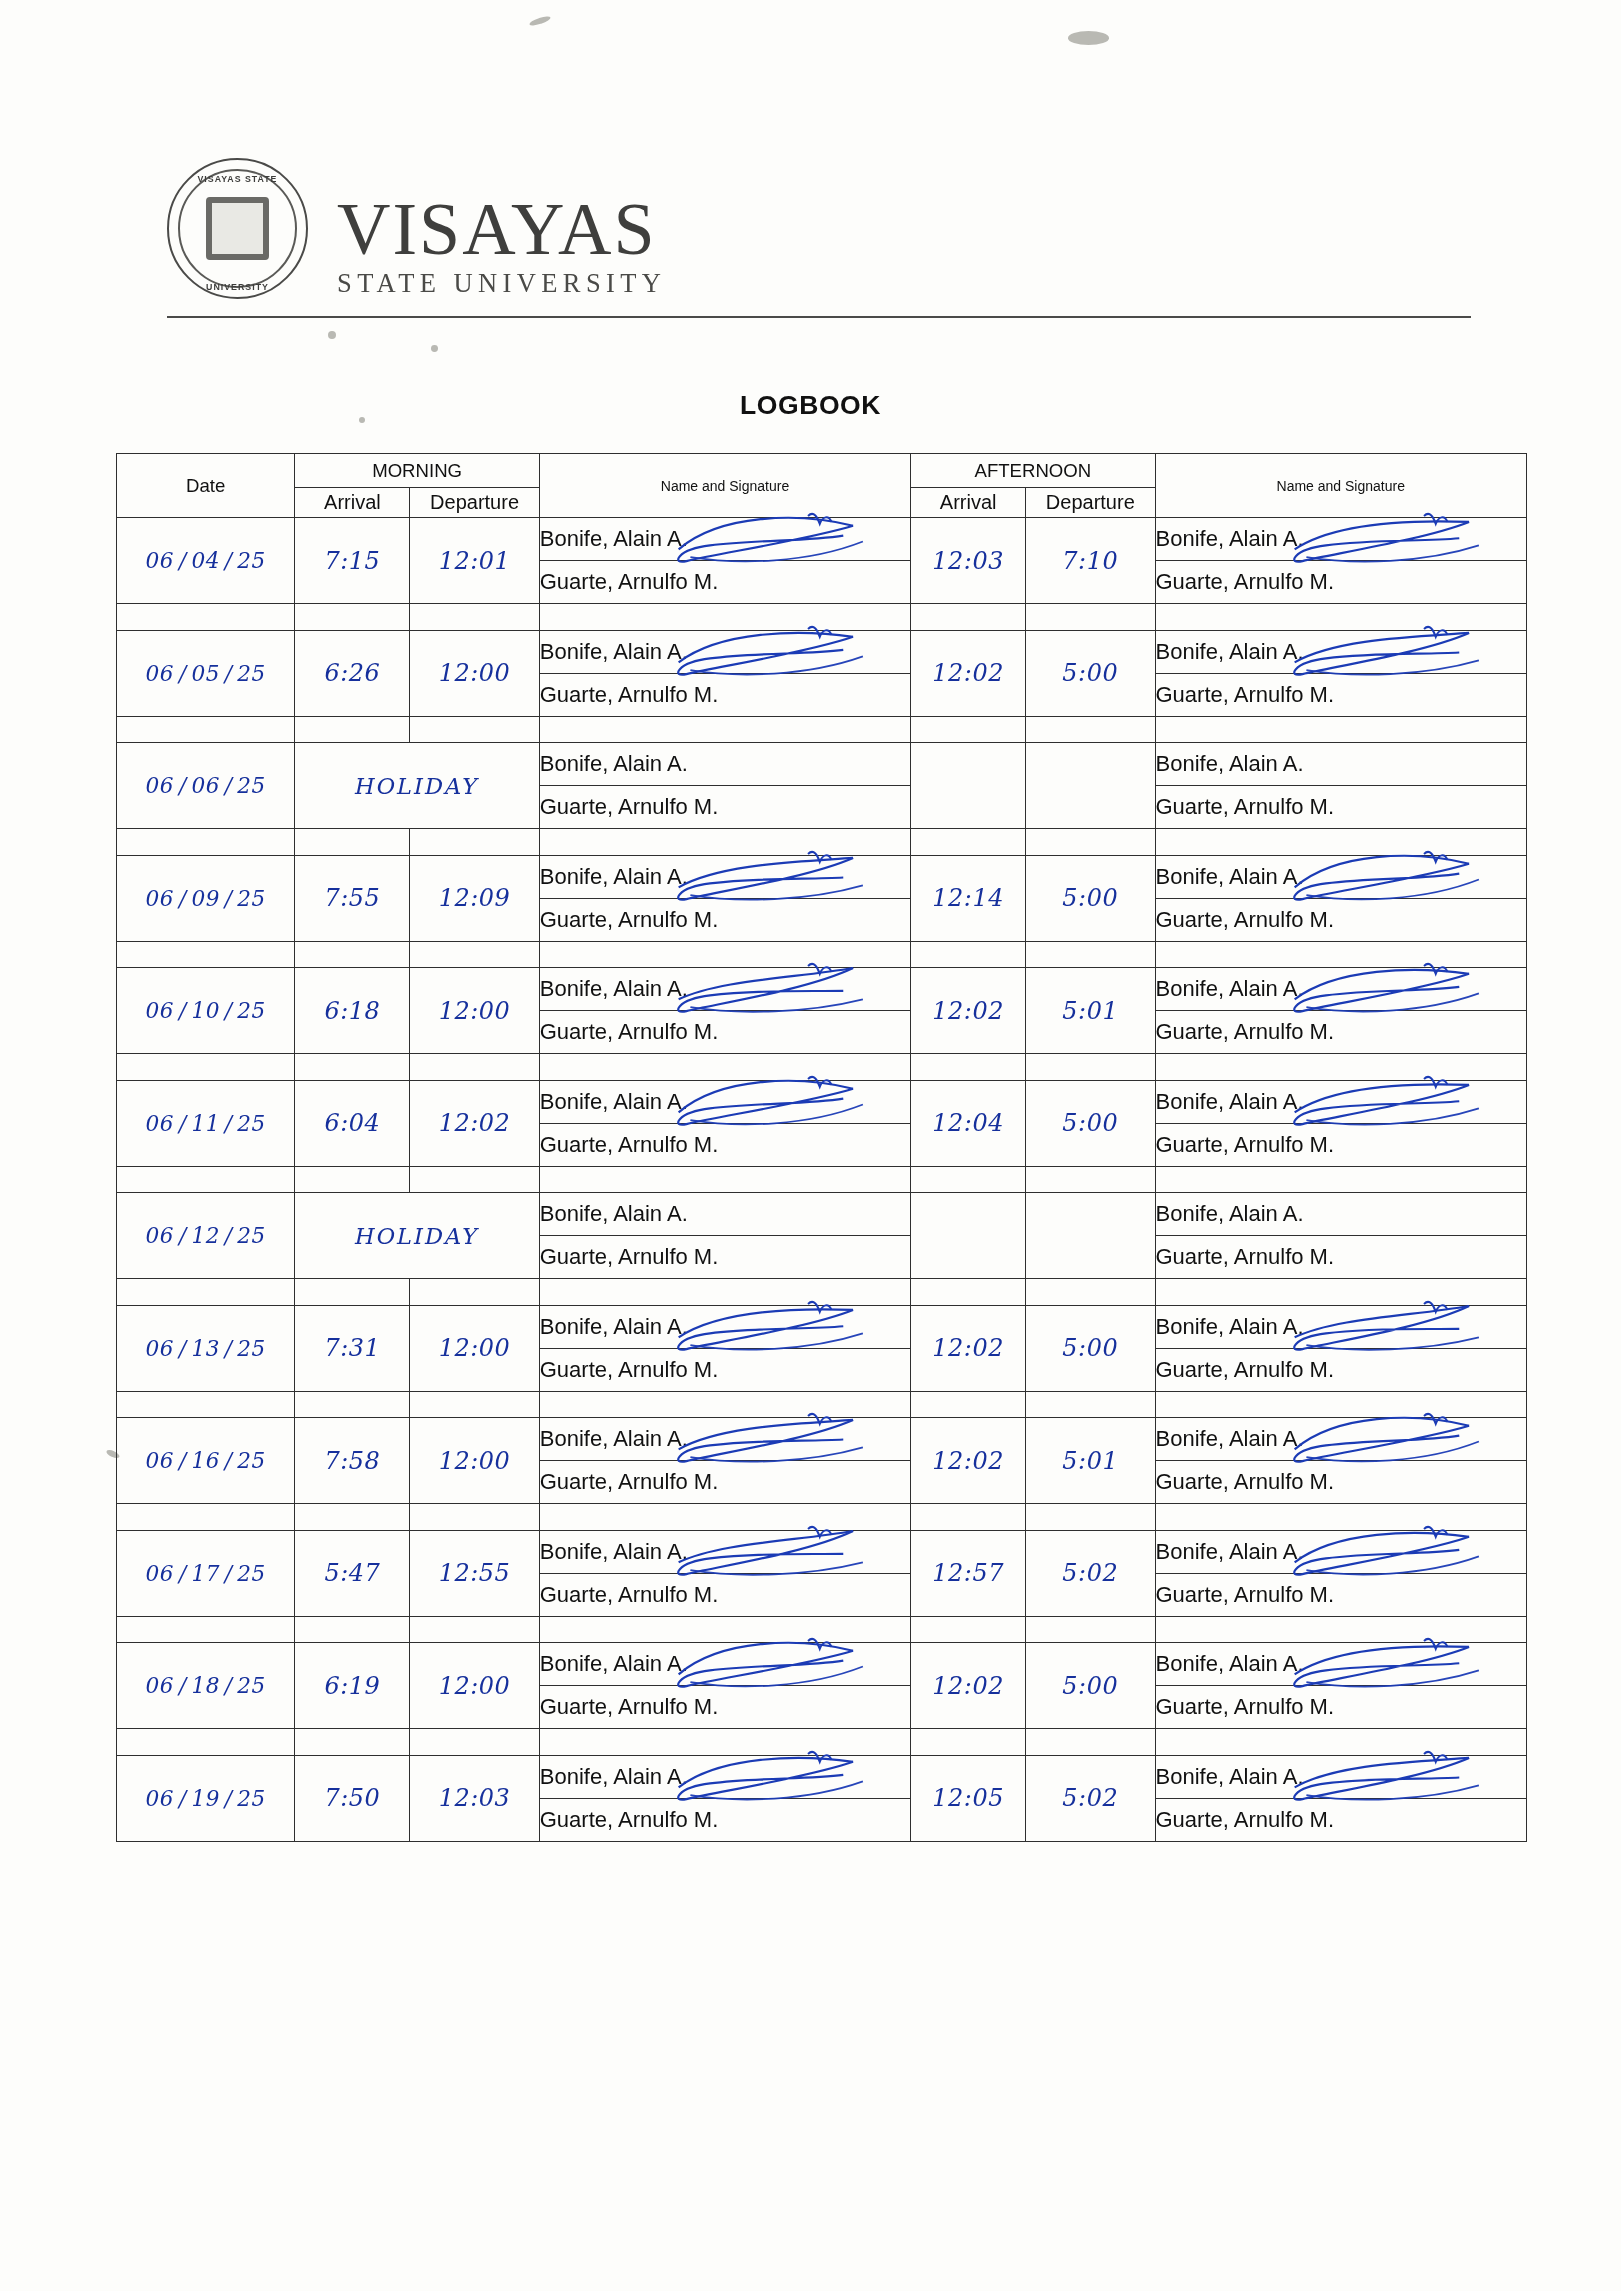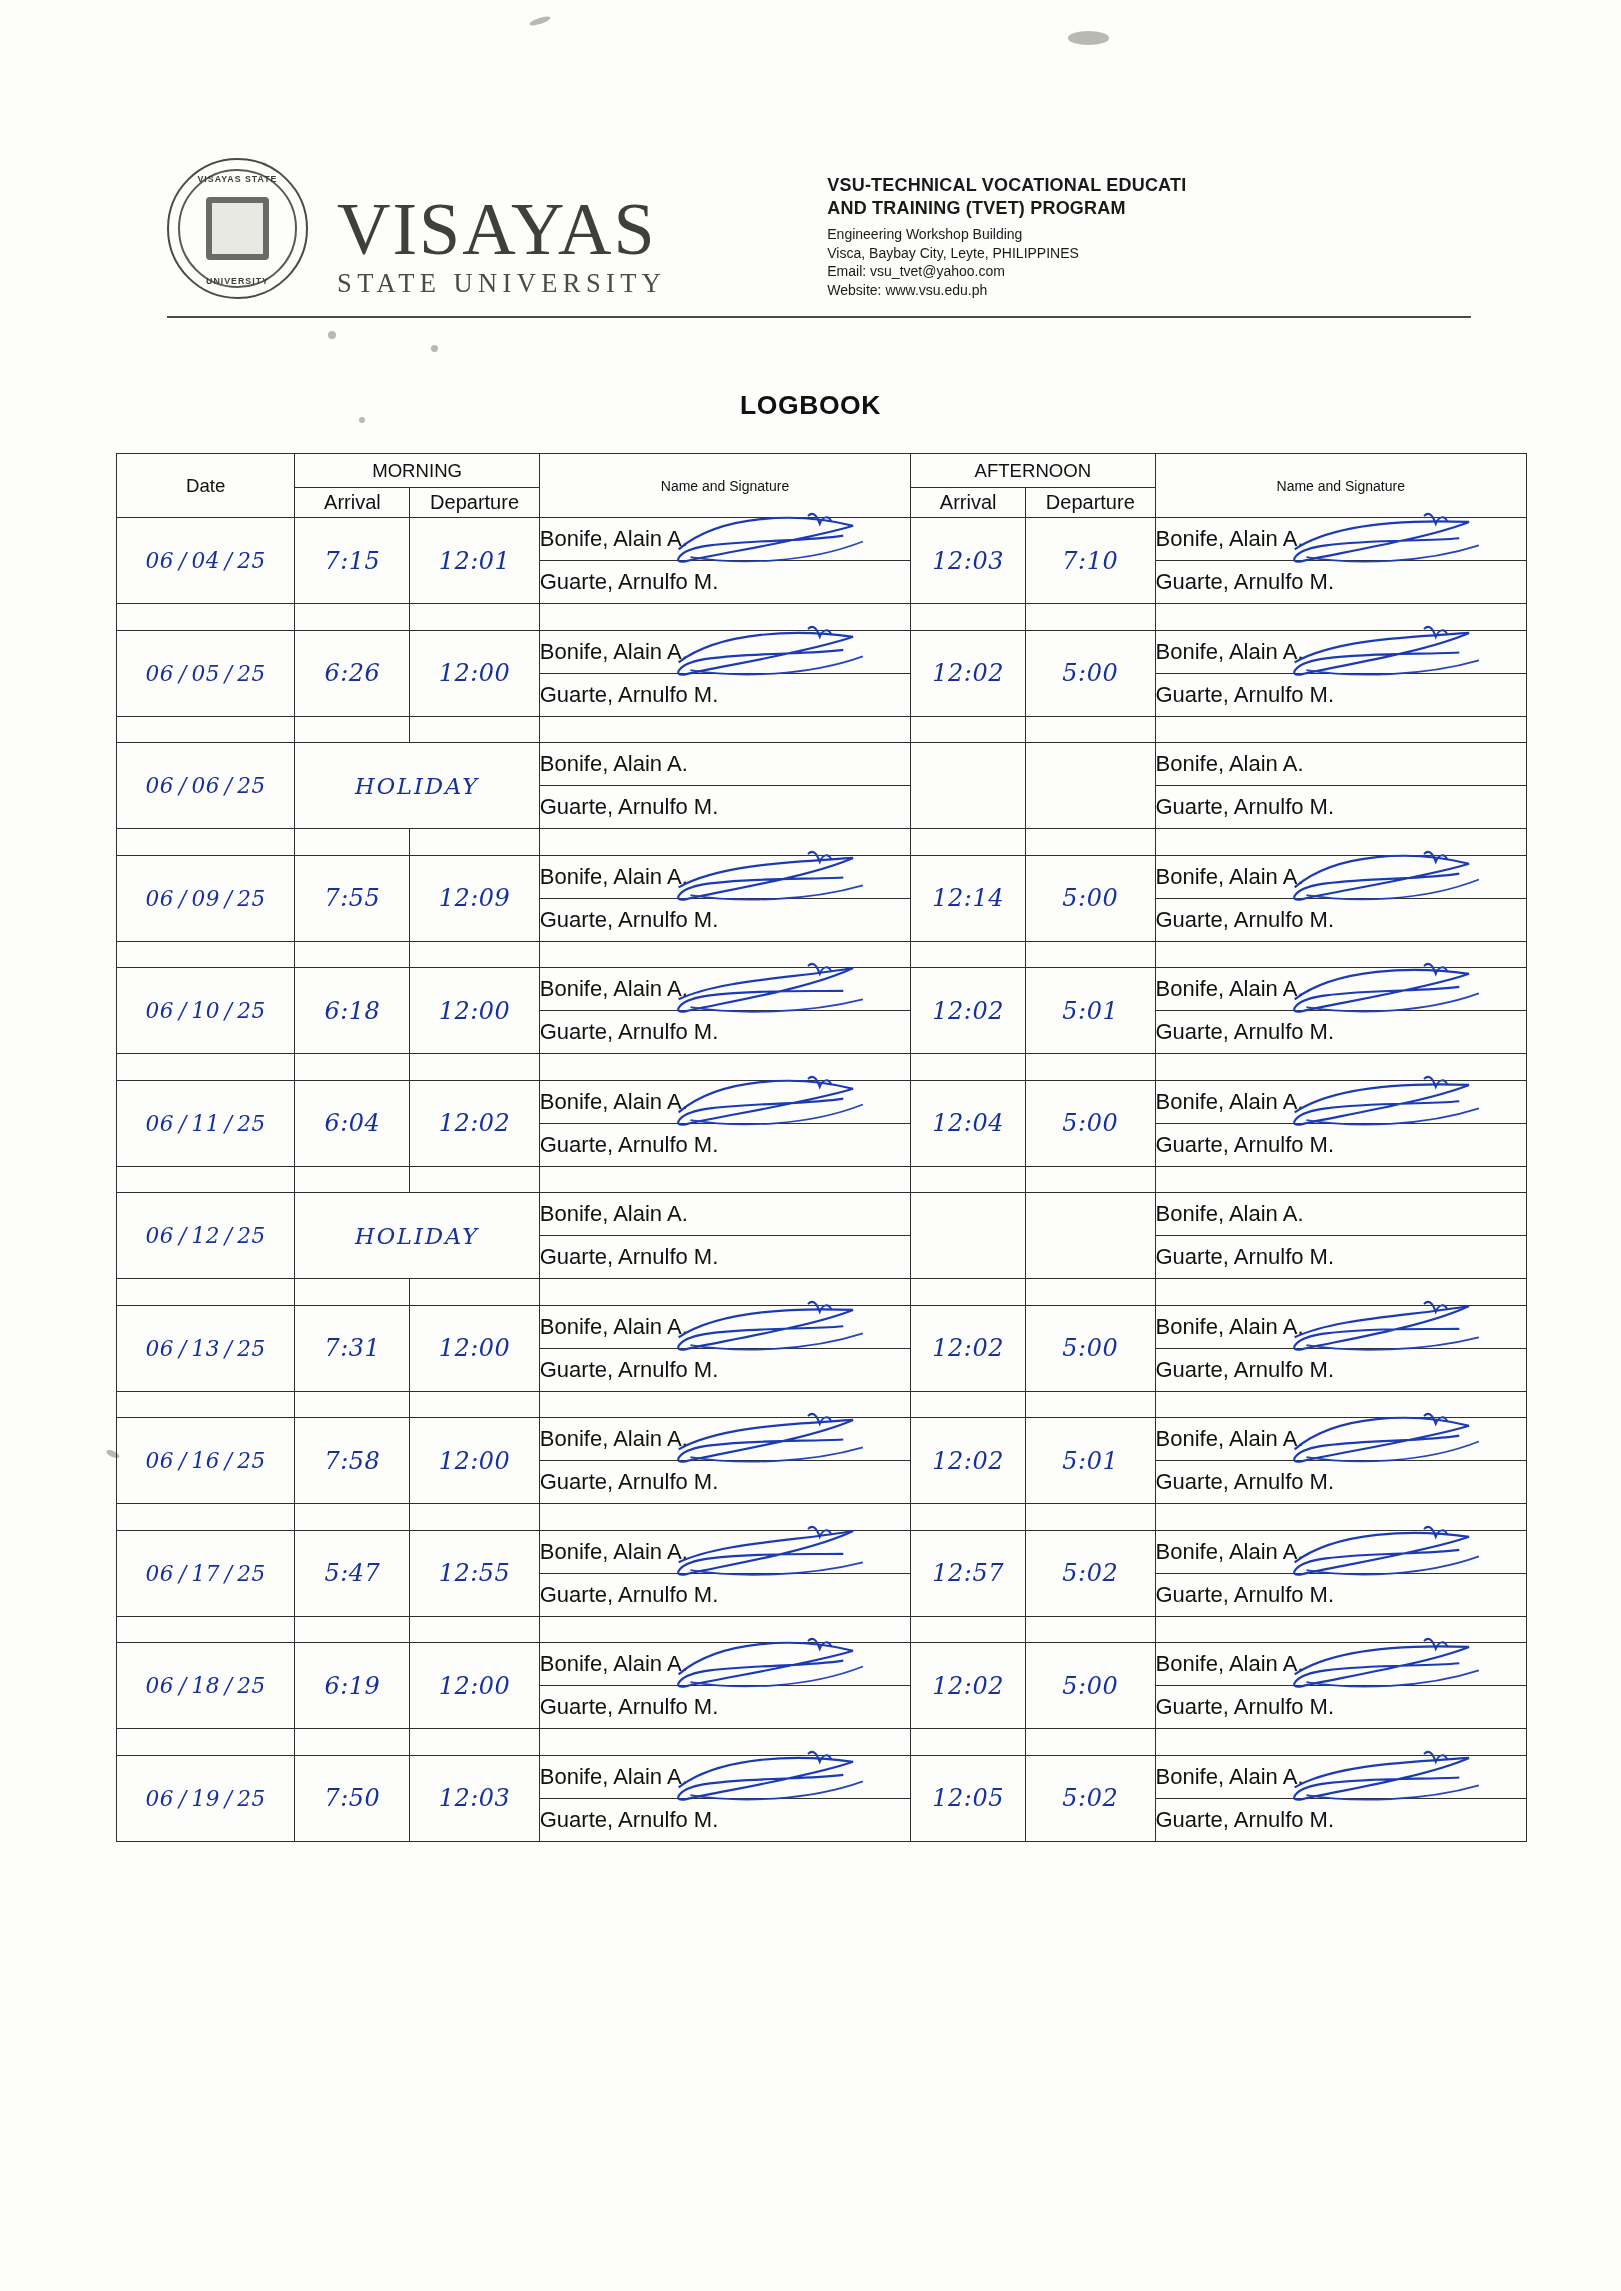--- a/index.html
+++ b/index.html
@@ -61,21 +61,21 @@
   .seal-top-text, .seal-bottom-text {
     position: absolute;
     left: 0; right: 0;
     text-align: center;
     font-size: 8.8px;
     font-weight: bold;
     letter-spacing: 1px;
     color: #3d3d3b;
   }
   .seal-top-text { top: 13.7px; }
-  .seal-bottom-text { bottom: 11px; margin-top: 24px; }
+  .seal-bottom-text { bottom: 5px; margin-top: 24px; }
 
   .brand {
     margin-left: 29px;
     flex: 0 0 auto;
     padding-top: 9.8px;
   }
   .brand-main {
     font-family: "Liberation Serif", serif;
     font-size: 74px;
     letter-spacing: 2px;
@@ -241,28 +241,20 @@
     <div class="seal">
       <div class="seal-top-text">VISAYAS STATE</div>
       <div class="seal-bottom-text">UNIVERSITY</div>
     </div>
 
     <div class="brand">
       <div class="brand-main">VISAYAS</div>
       <div class="brand-sub">STATE UNIVERSITY</div>
     </div>
 
-    <div class="org">
-      <div class="org-line1">VSU-TECHNICAL VOCATIONAL EDUCATI</div>
-      <div class="org-line2">AND TRAINING (TVET) PROGRAM</div>
-      <div class="org-sm">Engineering Workshop Building</div>
-      <div class="org-sm">Visca, Baybay City, Leyte, PHILIPPINES</div>
-      <div class="org-sm">Email: vsu_tvet@yahoo.com</div>
-      <div class="org-sm">Website: www.vsu.edu.ph</div>
-    </div>
   </div>
 
   <div class="rule"></div>
 
   <div class="doc-title">LOGBOOK</div>
 
   <div class="tbl-wrap">
     <table class="logbook">
       <colgroup>
         <col class="c-date">

